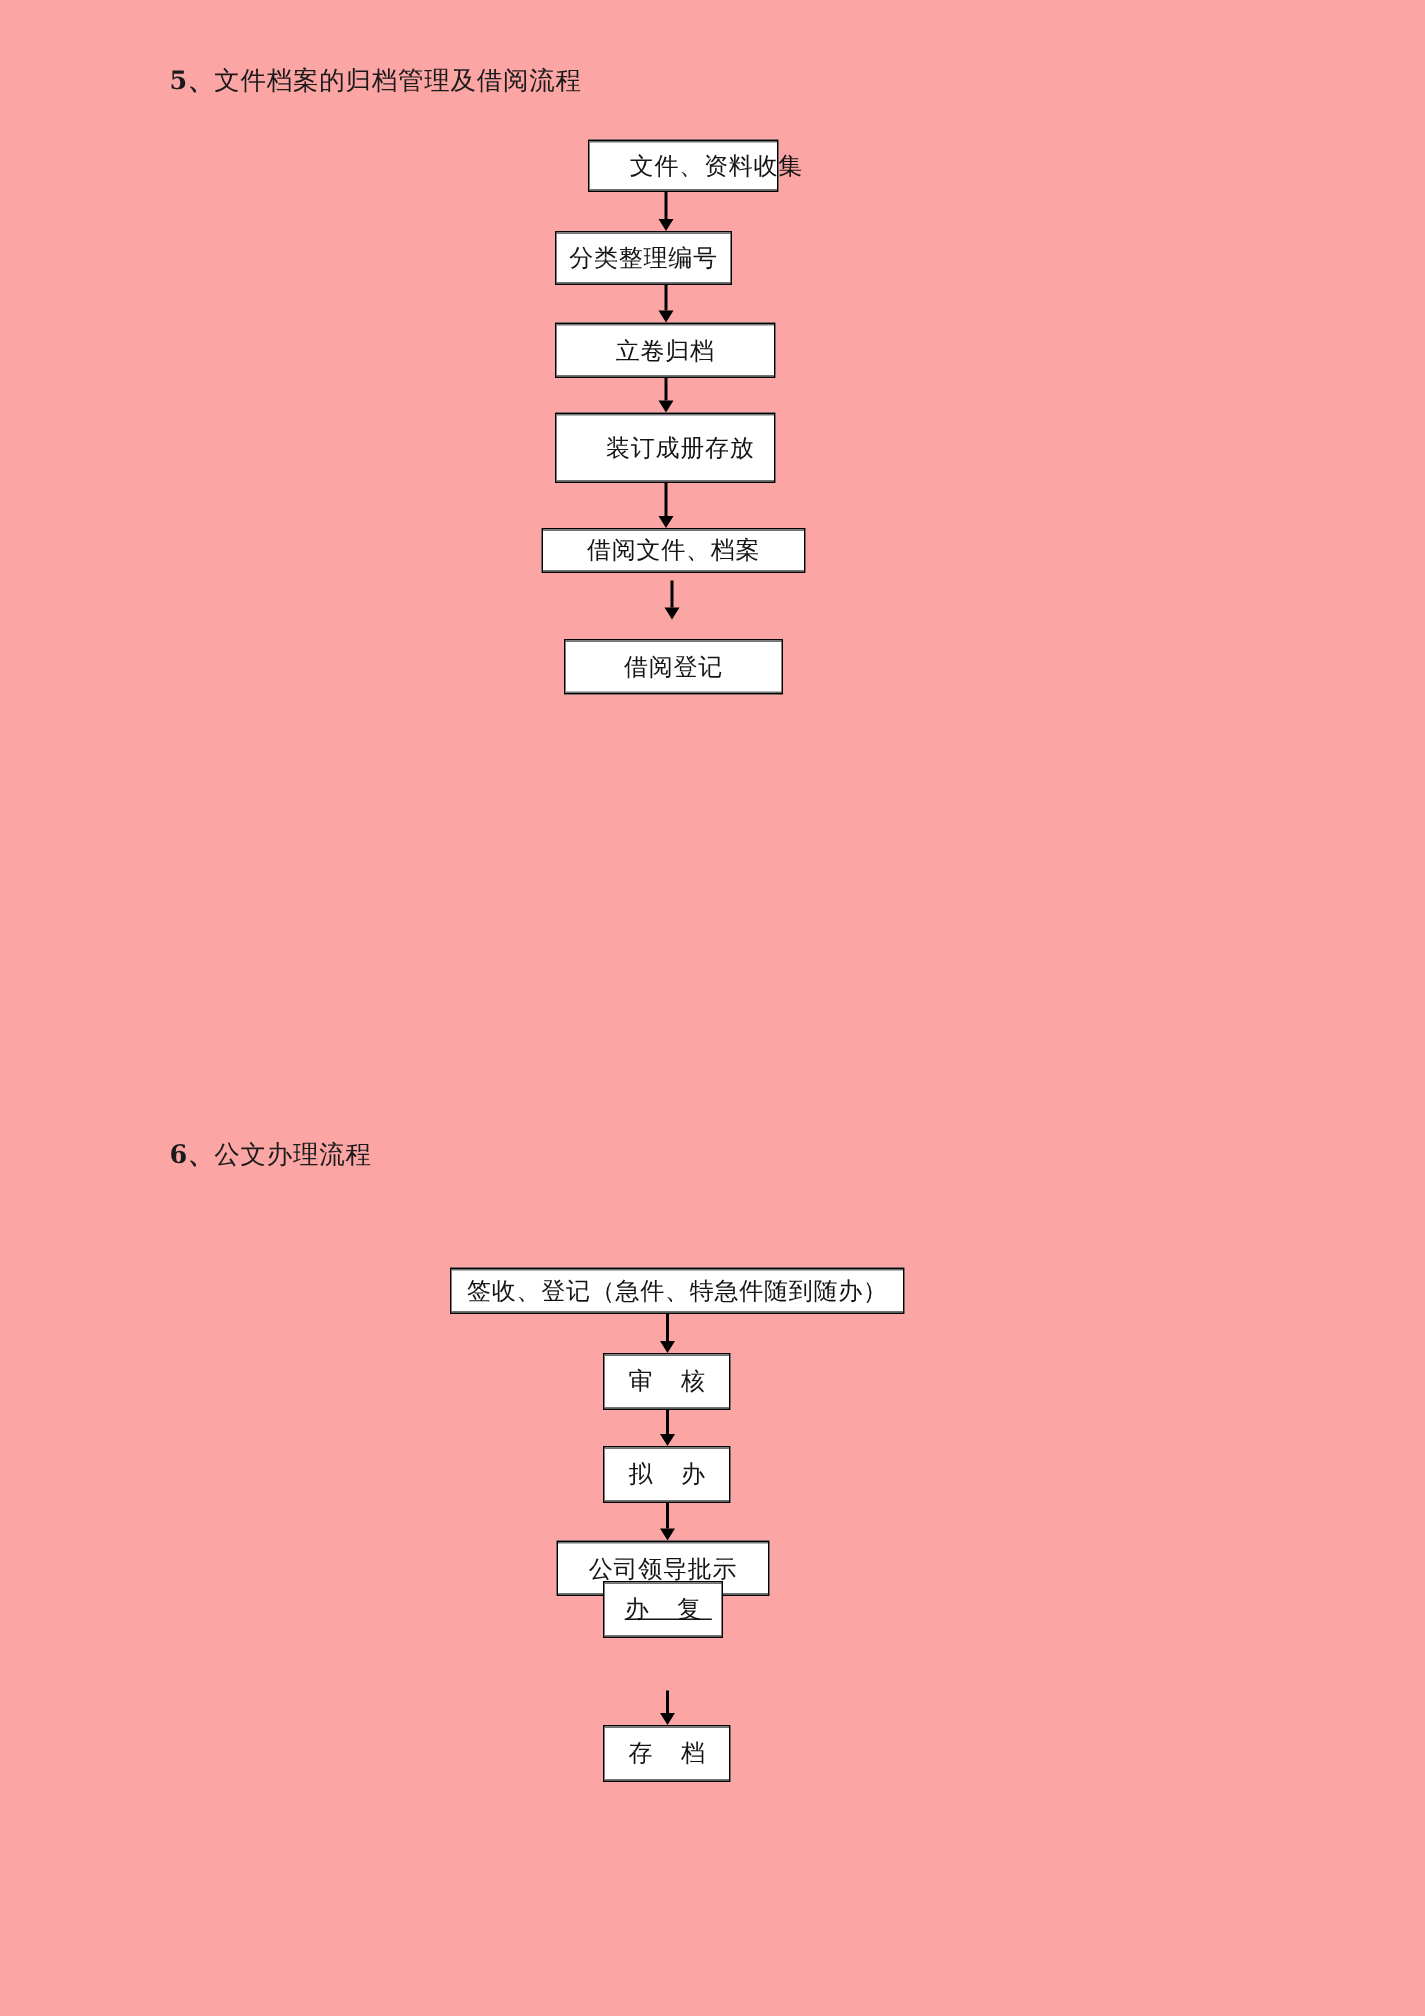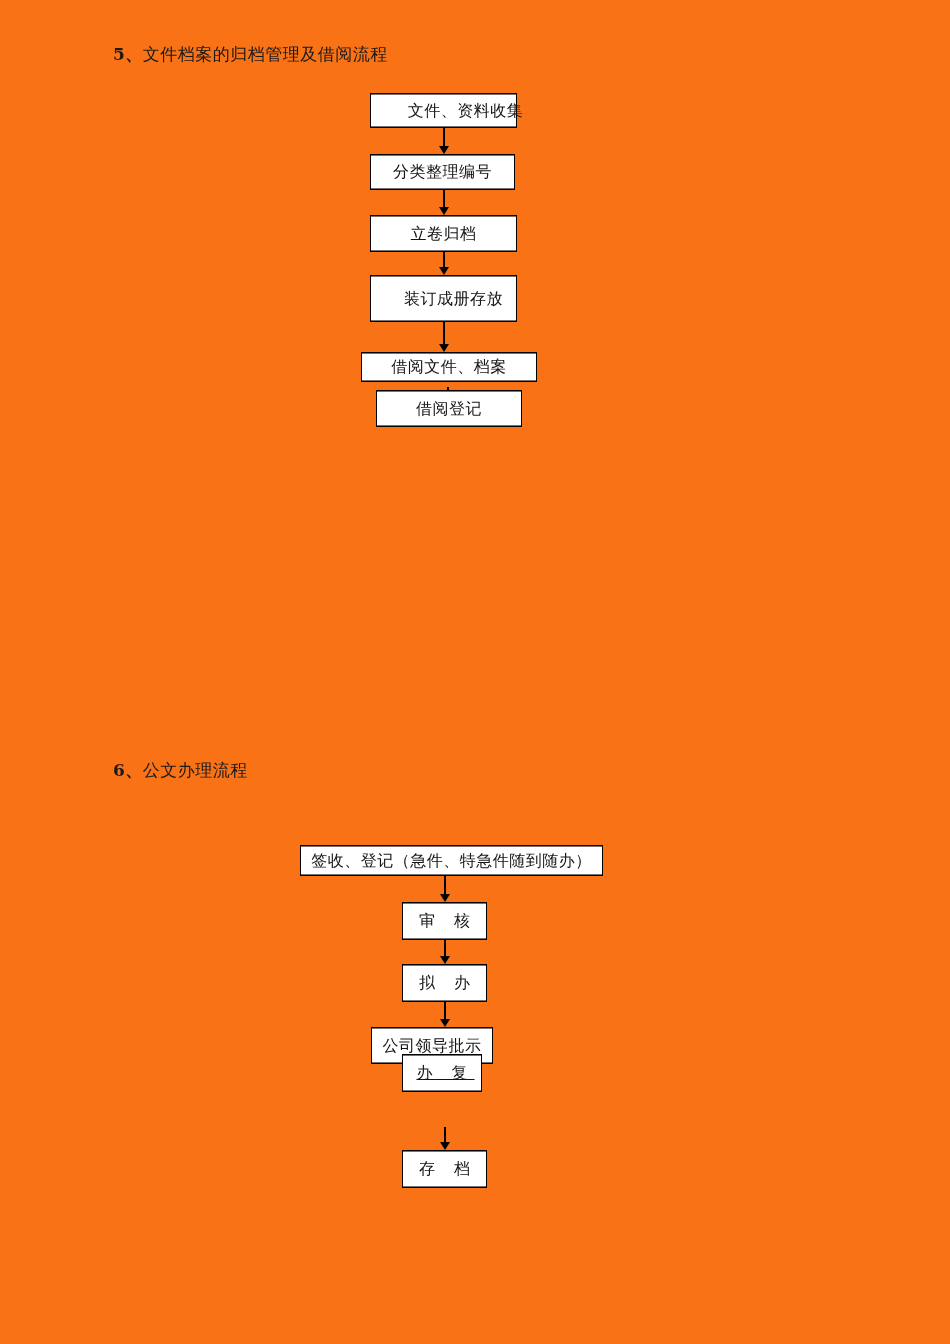--- a/index.html
+++ b/index.html
@@ -13,21 +13,21 @@
     position: relative;
     font-family: "DejaVu Sans", "Liberation Sans", sans-serif;
     color: #000000;
     overflow: hidden;
   }
 
   .page {
     position: relative;
     width: 950px;
     height: 1344px;
-    background: #f97316;
+    background: #fca5a5;
   }
 
   
   .section-heading {
     position: absolute;
     font-family: "DejaVu Serif", "Liberation Serif", serif;
     font-size: 17px;
     line-height: 22px;
     white-space: nowrap;
     color: #1a1a1a;
@@ -99,30 +99,30 @@
 <body>
 
 <div class="page">
 
   <div class="section-heading" id="heading-5">
     <span class="num">5、</span><span class="label">文件档案的归档管理及借阅流程</span>
   </div>
 
   <div>
 
-    <div class="flow-node" id="node-n1" style="left:370px; top:93px; width:147px; height:35px;padding-left:44px;">
+    <div class="flow-node" id="node-n1" style="left:392px; top:93px; width:127px; height:35px;padding-left:44px;">
       <span class="node-text">文件、资料收集</span>
     </div>
 
     <div class="connector" style="left:444px; top:128px; height:26px;">
       <div class="shaft" style="height:18px;"></div>
       <div class="head" style="top:18px;"></div>
     </div>
 
-    <div class="flow-node" id="node-n2" style="left:370px; top:154px; width:145px; height:36px;">
+    <div class="flow-node" id="node-n2" style="left:370px; top:154px; width:118px; height:36px;">
       <span class="node-text">分类整理编号</span>
     </div>
 
     <div class="connector" style="left:444px; top:190px; height:25px;">
       <div class="shaft" style="height:17px;"></div>
       <div class="head" style="top:17px;"></div>
     </div>
 
     <div class="flow-node" id="node-n3" style="left:370px; top:215px; width:147px; height:37px;">
       <span class="node-text">立卷归档</span>
@@ -144,21 +144,21 @@
 
     <div class="flow-node" id="node-n5" style="left:361px; top:352px; width:176px; height:30px;">
       <span class="node-text">借阅文件、档案</span>
     </div>
 
     <div class="connector" style="left:448px; top:387px; height:26px;">
       <div class="shaft" style="height:18px;"></div>
       <div class="head" style="top:18px;"></div>
     </div>
 
-    <div class="flow-node" id="node-n6" style="left:376px; top:390px; width:146px; height:37px;">
+    <div class="flow-node" id="node-n6" style="left:376px; top:426px; width:146px; height:37px;">
       <span class="node-text">借阅登记</span>
     </div>
 
   </div>
 
   <div class="section-heading" id="heading-6">
     <span class="num">6、</span><span class="label">公文办理流程</span>
   </div>
 
   <div>
@@ -183,21 +183,21 @@
 
     <div class="flow-node spaced" id="node-m3" style="left:402px; top:964px; width:85px; height:38px;">
       <span class="node-text">拟  办</span>
     </div>
 
     <div class="connector" style="left:445px; top:1002px; height:25px;">
       <div class="shaft" style="height:17px;"></div>
       <div class="head" style="top:17px;"></div>
     </div>
 
-    <div class="flow-node" id="node-m4" style="left:371px; top:1027px; width:122px; height:37px;">
+    <div class="flow-node" id="node-m4" style="left:371px; top:1027px; width:142px; height:37px;">
       <span class="node-text">公司领导批示</span>
     </div>
 
     <div class="connector" style="left:445px; top:1064px; height:25px;">
       <div class="shaft" style="height:17px;"></div>
       <div class="head" style="top:17px;"></div>
     </div>
 
     <div class="flow-node spaced" id="node-m5" style="left:402px; top:1054px; width:80px; height:38px;text-decoration:underline;">
       <span class="node-text">办  复</span>

